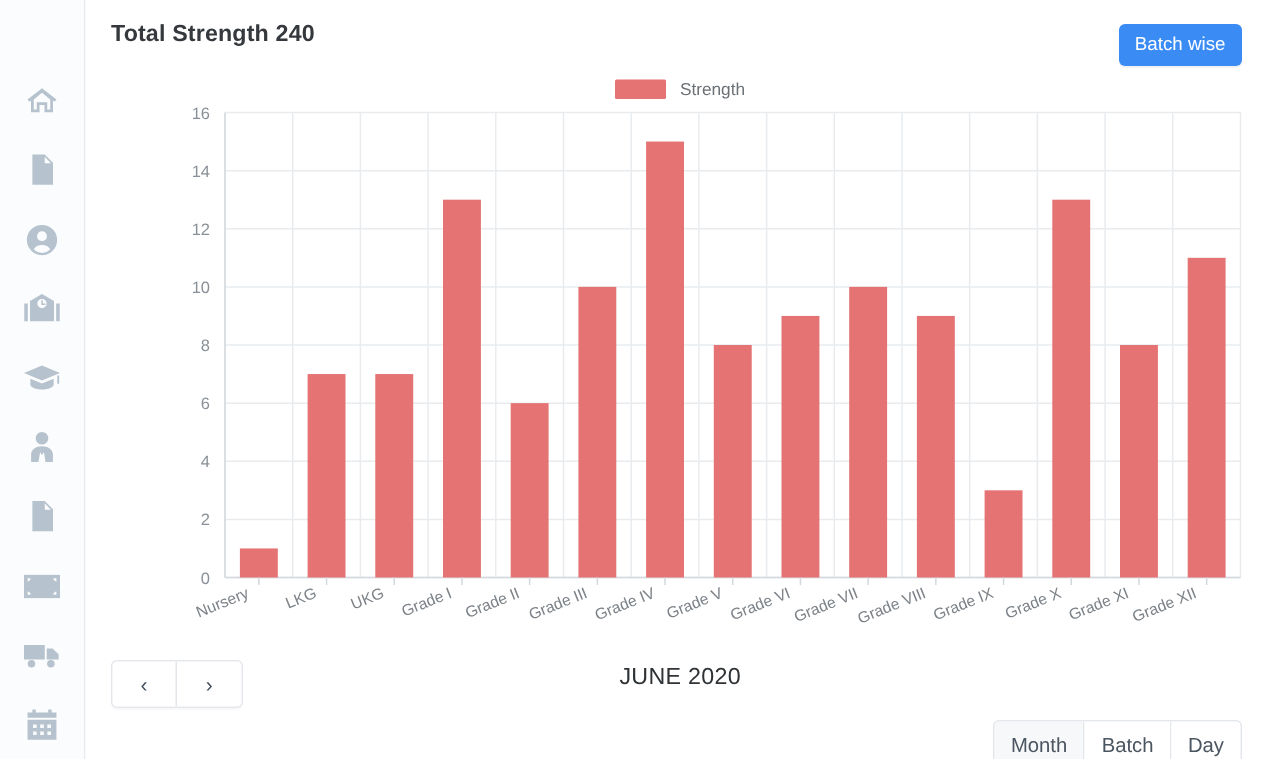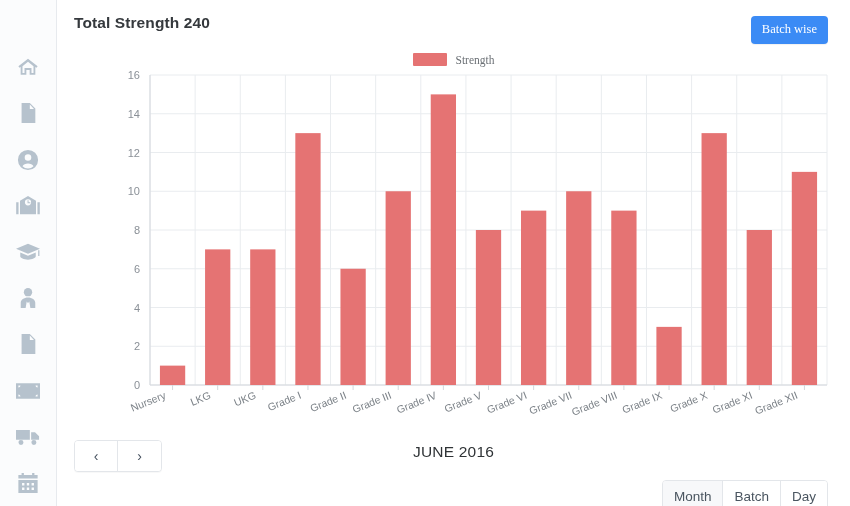--- a/index.html
+++ b/index.html
@@ -47,35 +47,34 @@
   }
 
   .batch-btn {
     position: absolute;
     right: 22px; top: 16px;
     background: #3b8bf5;
     color: #ffffff;
     border: none;
     border-radius: 4px;
     font-size: 12.5px;
-    font-family: Liberation Serif, serif;
+    font-family: Liberation Sans, sans-serif;
     padding: 7px 11px 8px 11px;
     cursor: pointer;
     line-height: 1;
     box-shadow: 0 1px 1px rgba(0,0,0,.06);
   }
 
   
   .legend {
     position: absolute;
     left: 0; right: 0; top: 53px;
     display: flex; align-items: center; justify-content: center;
     gap: 9px;
     pointer-events: none;
-    font-family: Liberation Serif, serif;
   }
   .legend-swatch {
     width: 34px; height: 13px;
     background: #e57373;
     border-radius: 1px;
   }
   .legend-label { font-size: 11.5px; color: #6b7075; }
 
   
   .chart-wrap {
@@ -346,21 +345,21 @@
         </svg>
     </div>
 
     <div class="footer">
 
       <div class="navgroup">
         <button>‹</button>
         <button>›</button>
       </div>
 
-      <div class="period-label">JUNE 2016</div>
+      <div class="period-label">JUNE 2020</div>
 
       <div class="rangegroup">
         <button class="active">Month</button>
         <button>Batch</button>
         <button>Day</button>
       </div>
 
     </div>
 
   </section>

